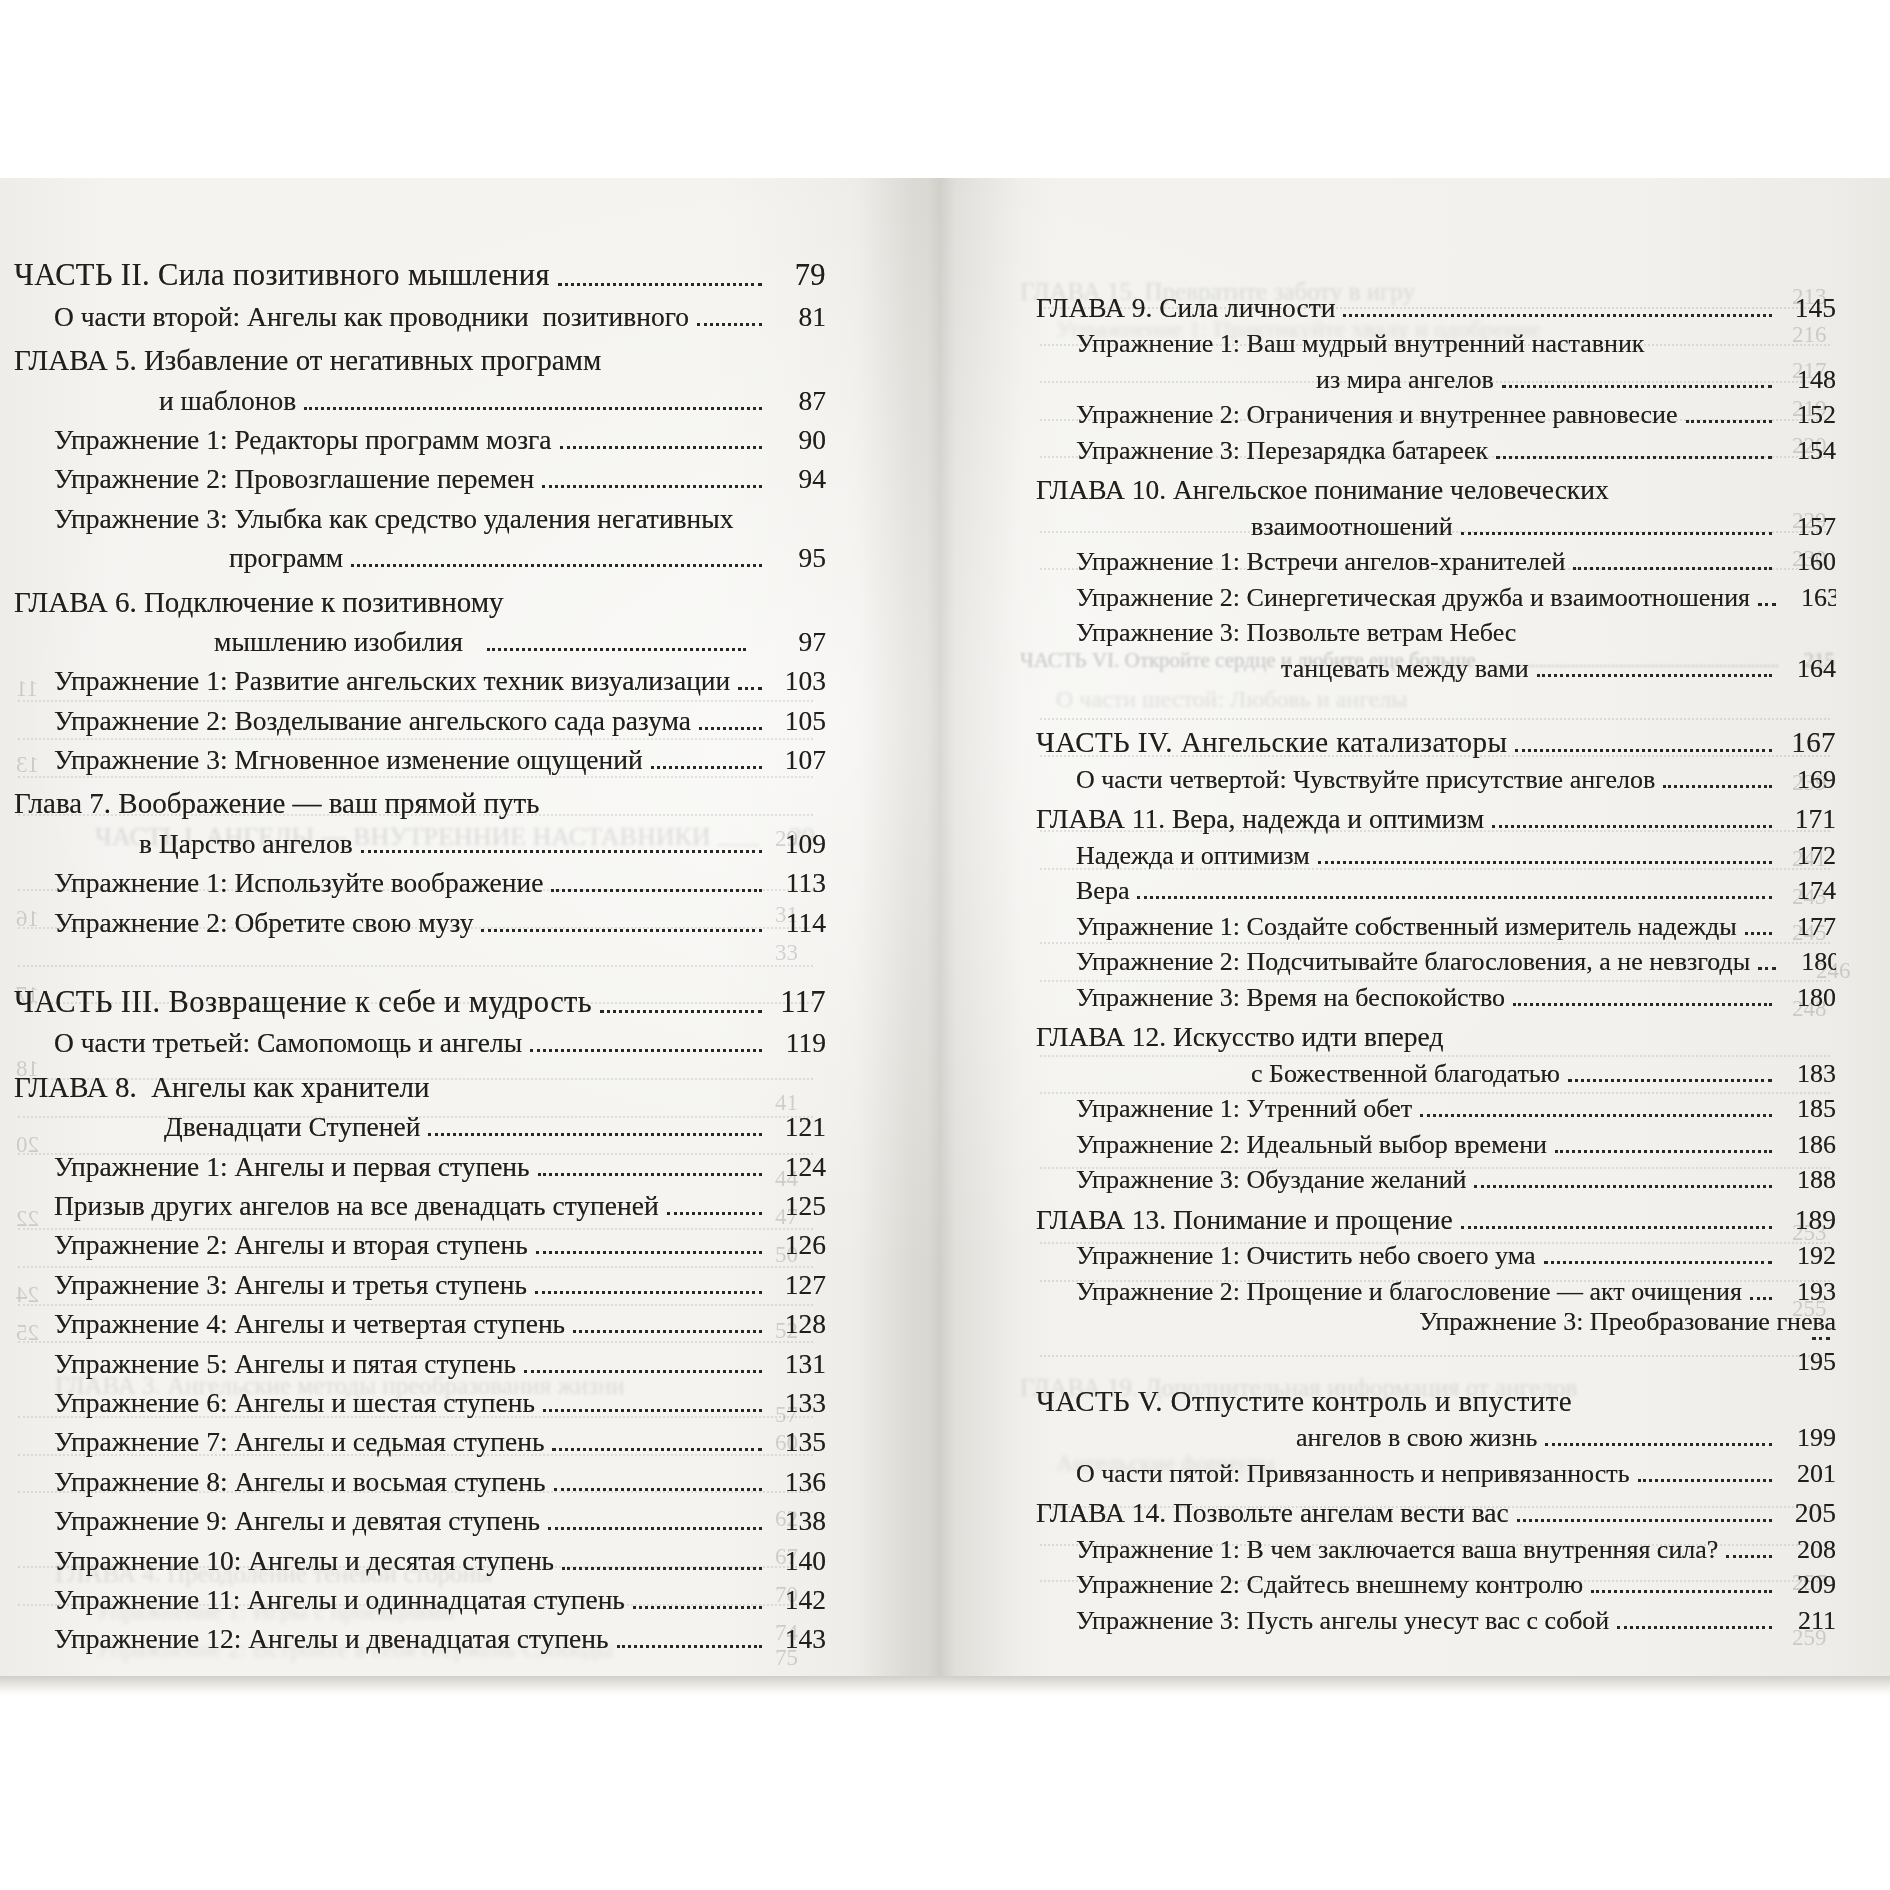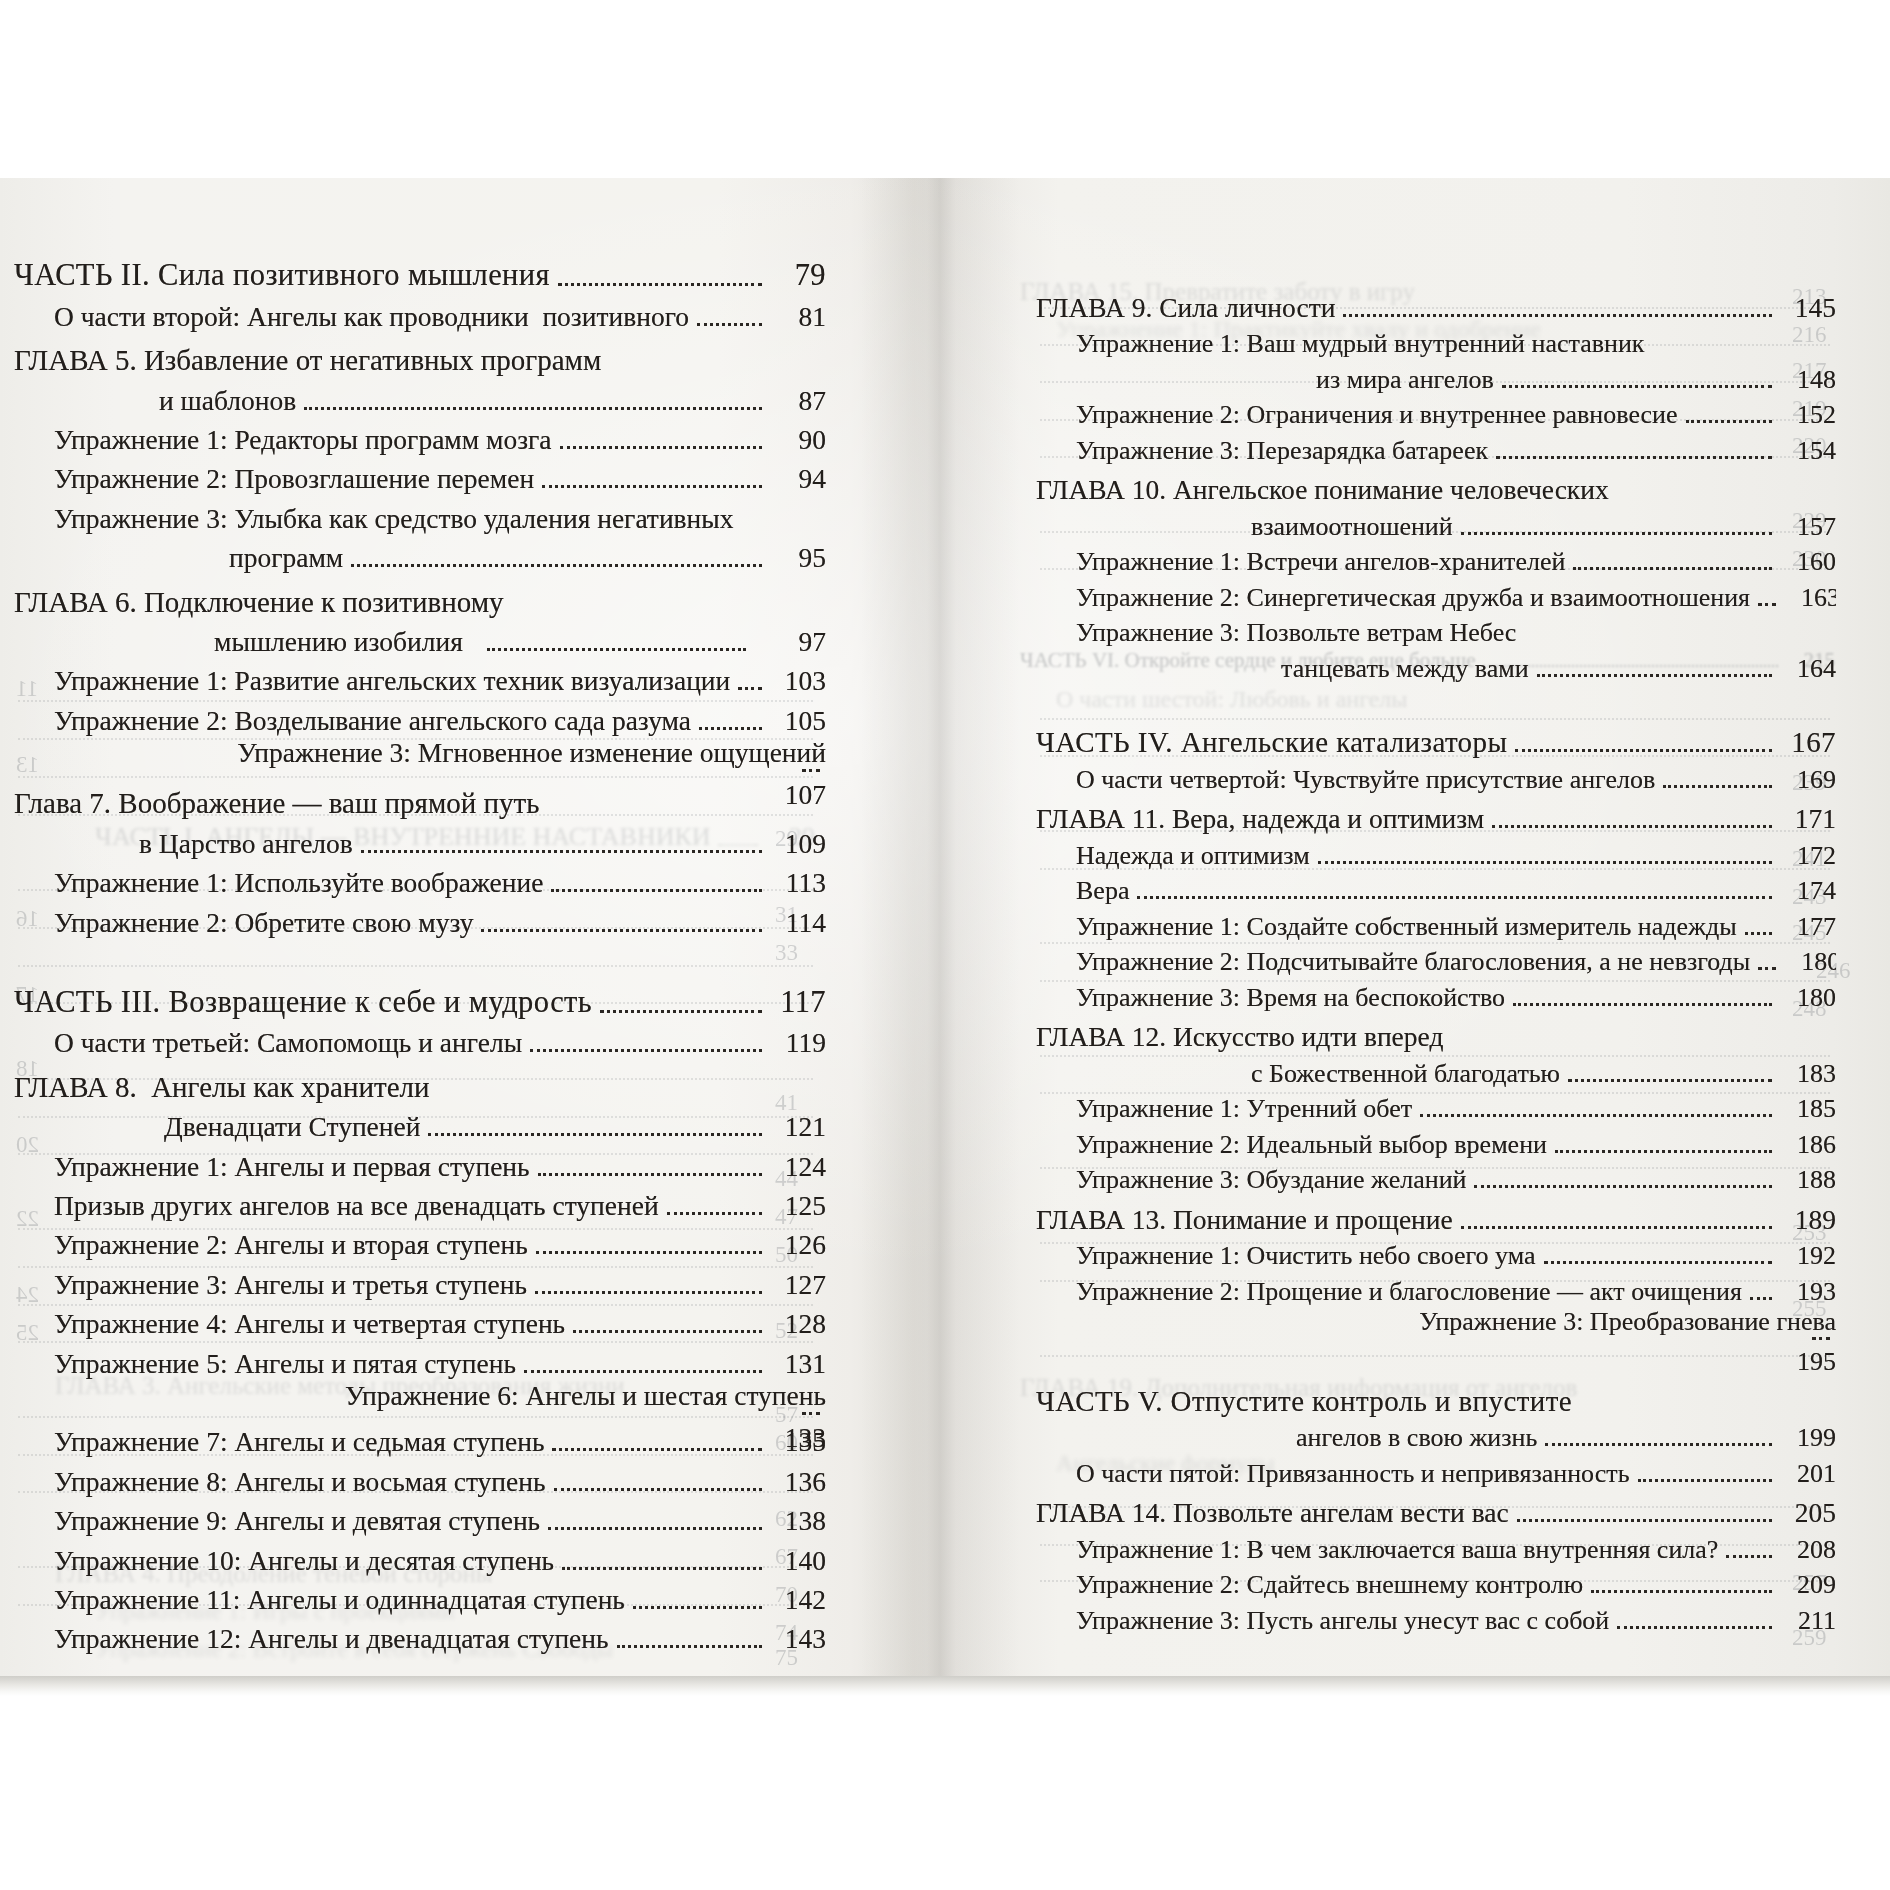--- a/index.html
+++ b/index.html
@@ -219,21 +219,21 @@
         <div class="row item" style="padding-left: 40px;">
           <span class="t">Упражнение 1: Развитие ангельских техник визуализации</span>
           <span class="dots"></span>
           <span class="pg">103</span>
         </div>
         <div class="row item" style="padding-left: 40px;">
           <span class="t">Упражнение 2: Возделывание ангельского сада разума</span>
           <span class="dots"></span>
           <span class="pg">105</span>
         </div>
-        <div class="row item" style="padding-left: 40px; flex-direction: column;">
+        <div class="row item" style="padding-left: 40px;">
           <span class="t">Упражнение 3: Мгновенное изменение ощущений</span>
           <span class="dots"></span>
           <span class="pg">107</span>
         </div>
         <div class="row chapter">
           <span class="t">Глава 7. Воображение — ваш прямой путь</span>
         </div>
         <div class="row cont" style="padding-left: 125px;">
           <span class="t">в Царство ангелов</span>
           <span class="dots"></span>
@@ -290,21 +290,21 @@
         <div class="row item" style="padding-left: 40px;">
           <span class="t">Упражнение 4: Ангелы и четвертая ступень</span>
           <span class="dots"></span>
           <span class="pg">128</span>
         </div>
         <div class="row item" style="padding-left: 40px;">
           <span class="t">Упражнение 5: Ангелы и пятая ступень</span>
           <span class="dots"></span>
           <span class="pg">131</span>
         </div>
-        <div class="row item" style="padding-left: 40px; flex-direction: column;">
+        <div class="row item" style="padding-left: 40px;">
           <span class="t">Упражнение 6: Ангелы и шестая ступень</span>
           <span class="dots"></span>
           <span class="pg">133</span>
         </div>
         <div class="row item" style="padding-left: 40px;">
           <span class="t">Упражнение 7: Ангелы и седьмая ступень</span>
           <span class="dots"></span>
           <span class="pg">135</span>
         </div>
         <div class="row item" style="padding-left: 40px;">

